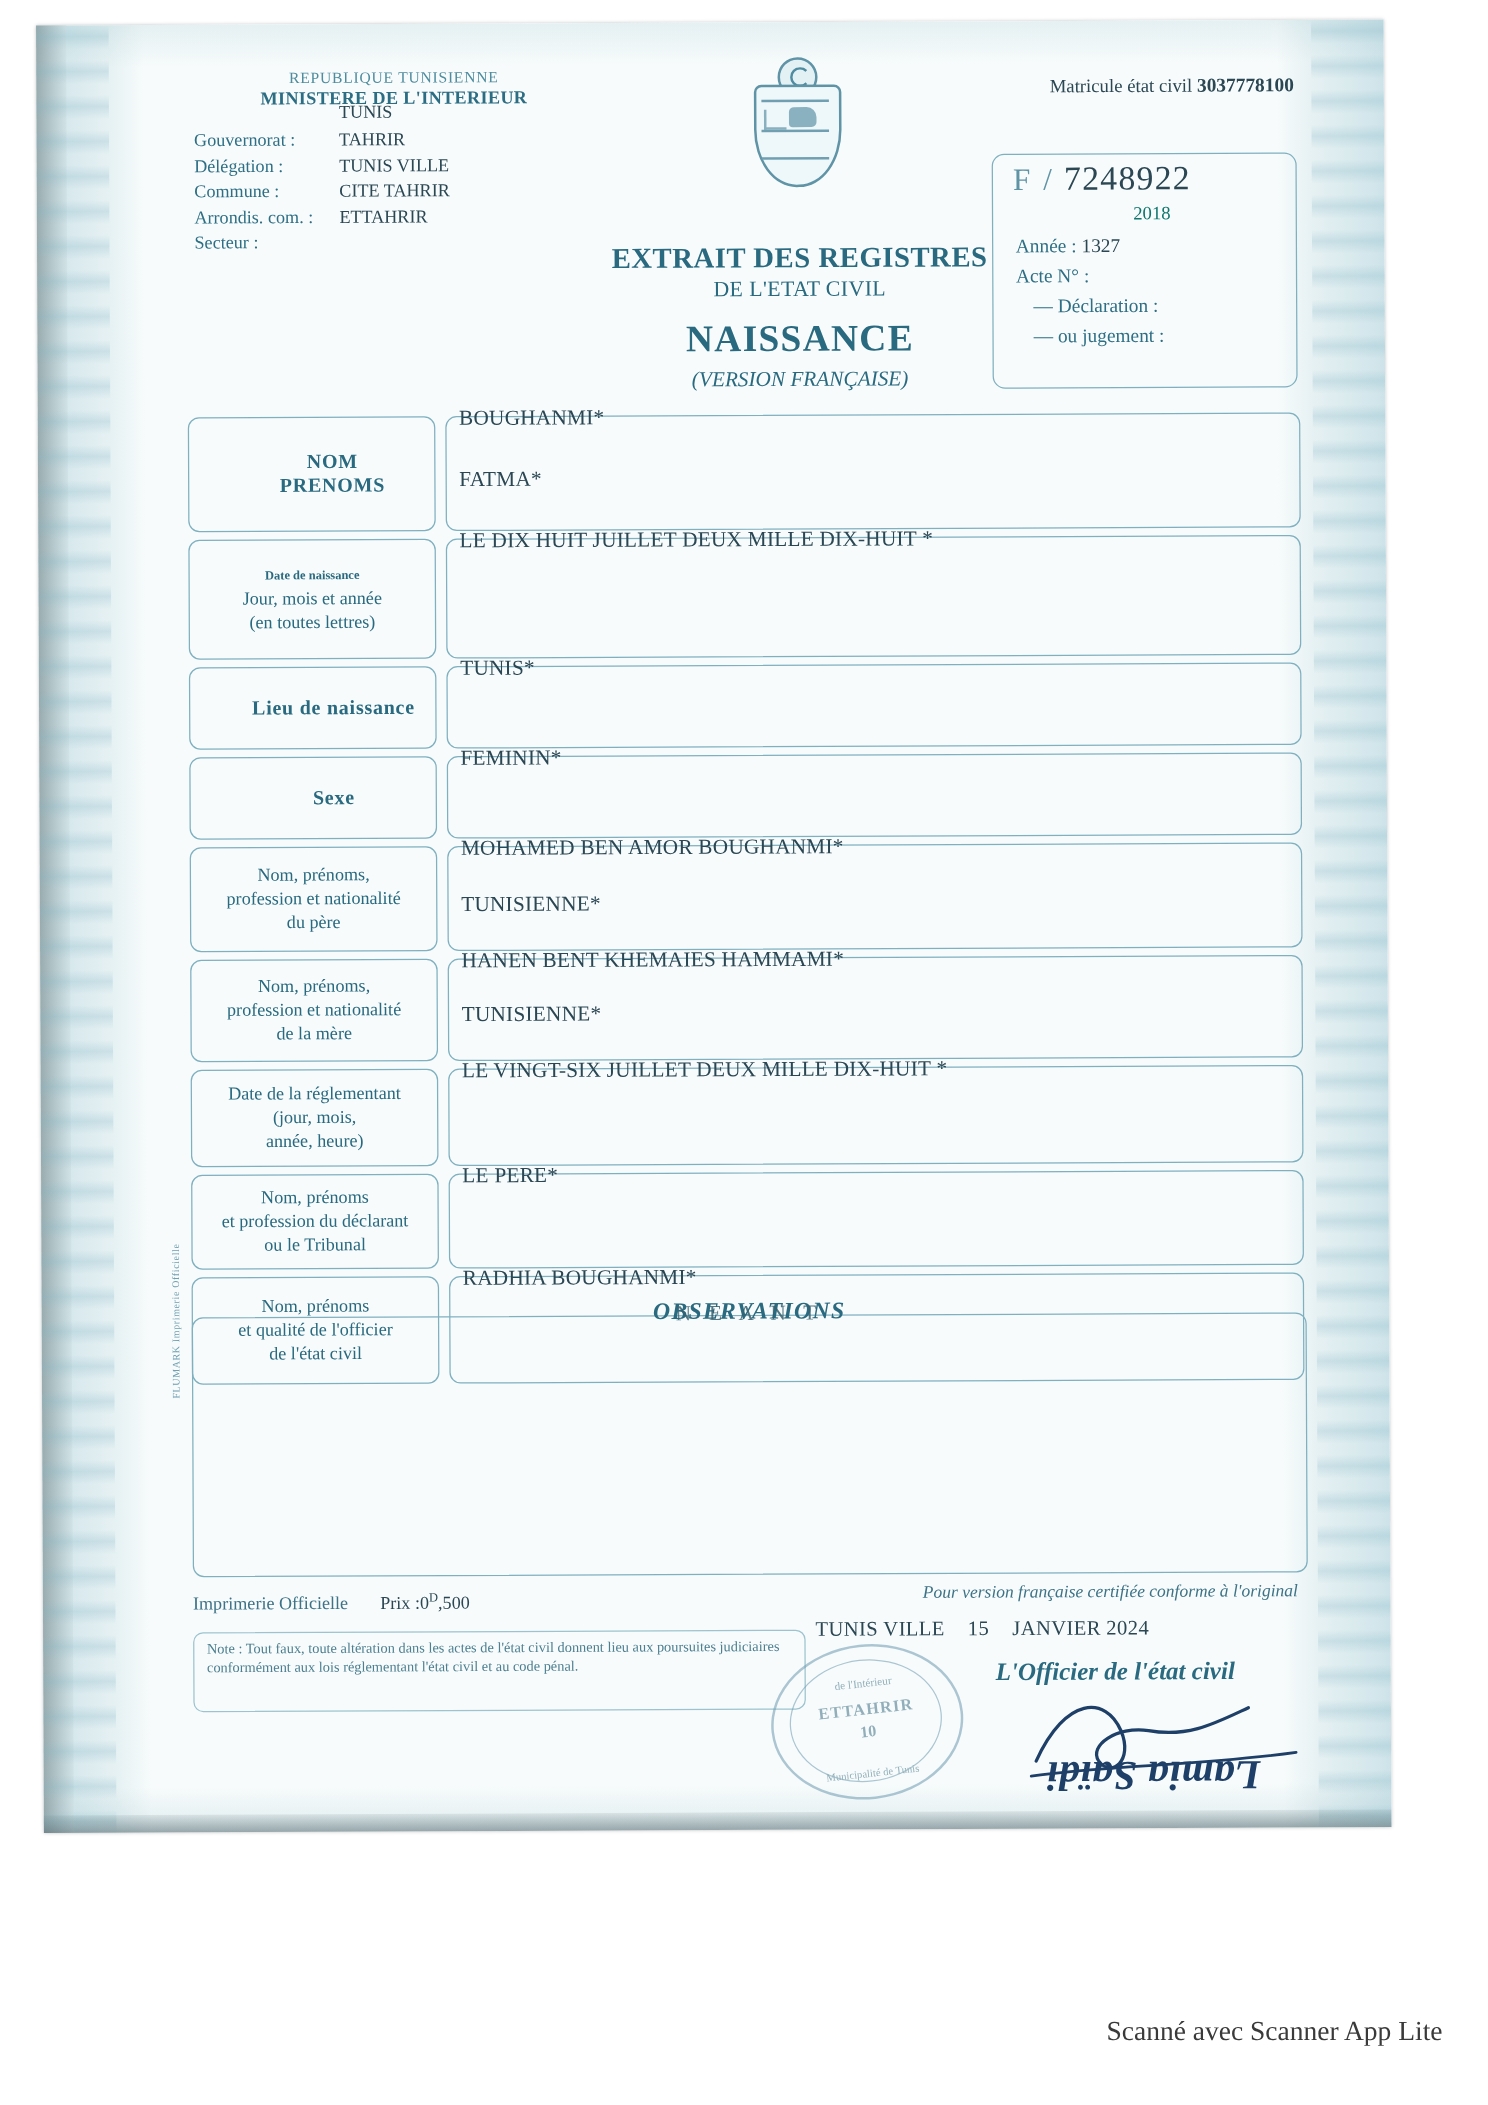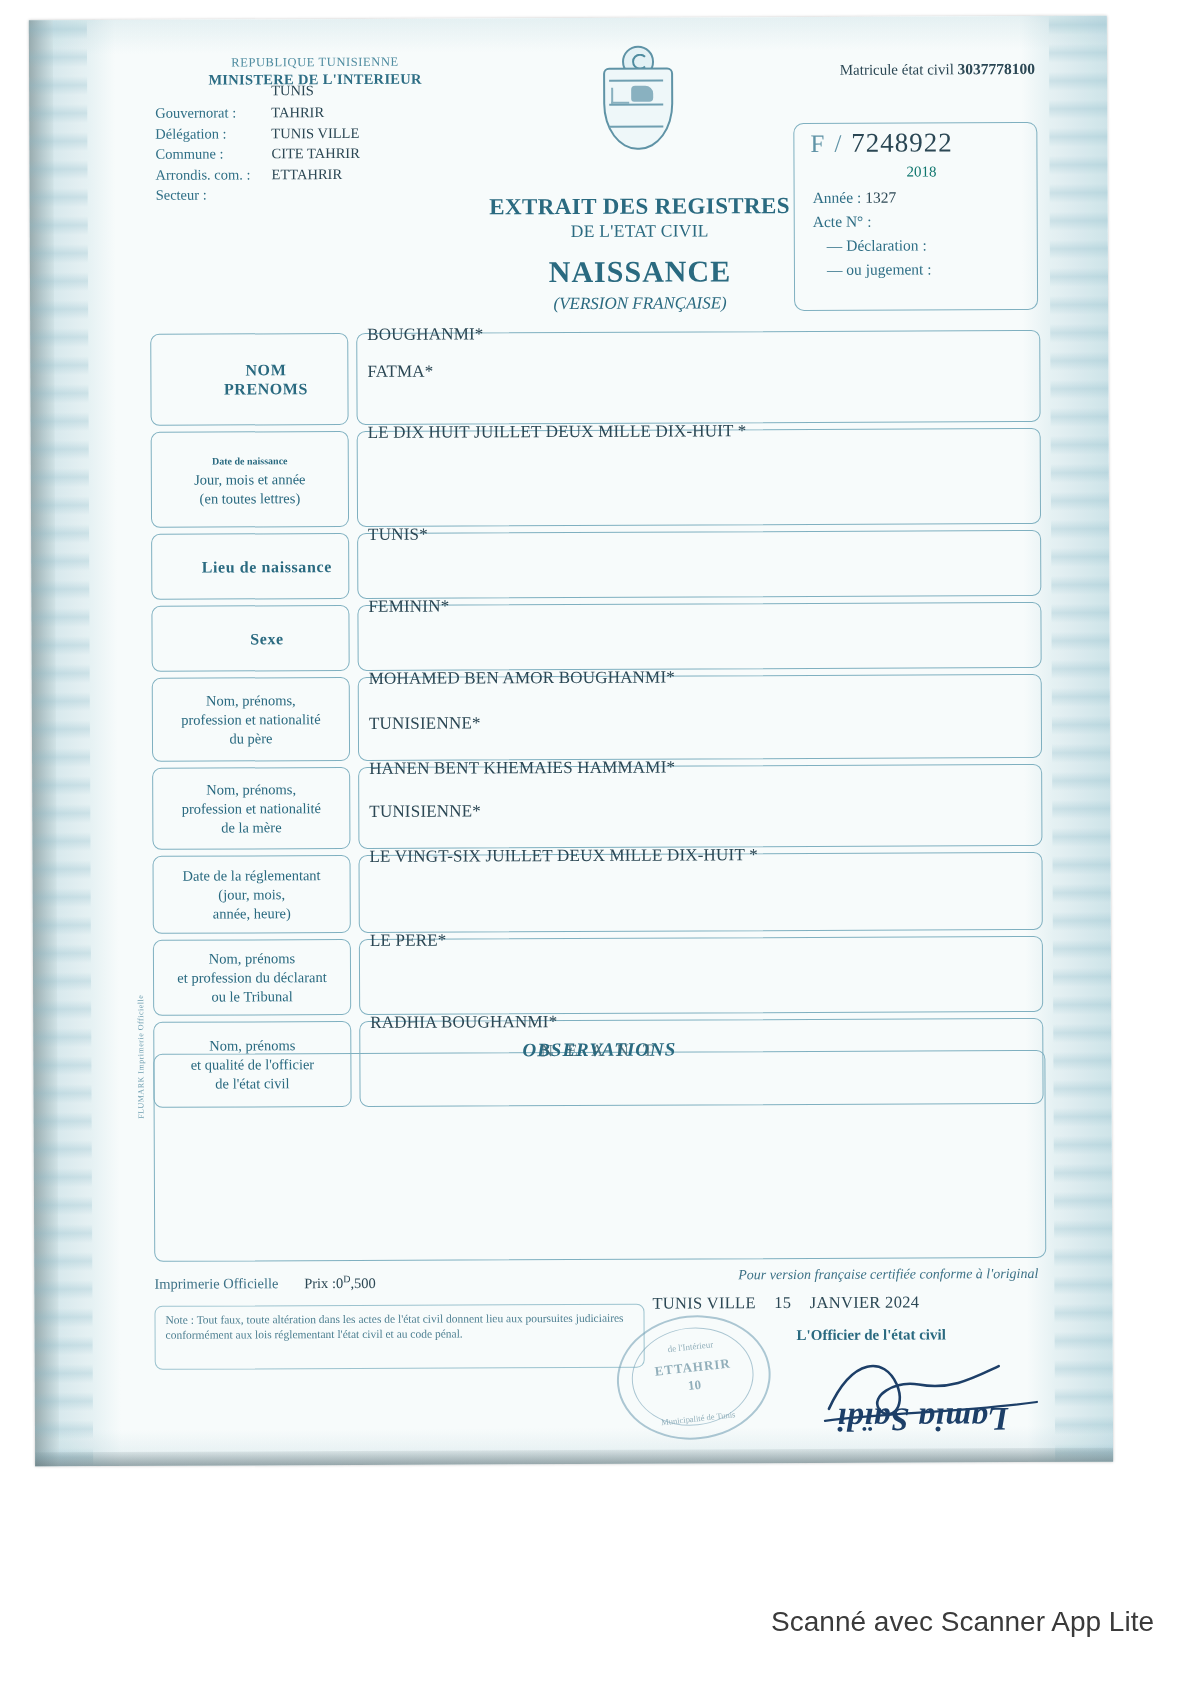--- a/index.html
+++ b/index.html
@@ -299,21 +299,21 @@
   }
   .val-text {
     position: absolute;
     left: 10px;
     font-size: 17px;
     color: #2b4754;
     letter-spacing: .2px;
     white-space: nowrap;
   }
   .val-text.t1 { top: -9px; }
-  .val-text.t2 { top: 28px; }
+  .val-text.t2 { top: 40px; }
   .val-text.single { top: -9px; }
 
   
   .h-name   { height: 92px; }
   .h-date   { height: 96px; }
   .h-lieu   { height: 66px; }
   .h-sexe   { height: 66px; }
   .h-pere   { height: 84px; }
   .h-mere   { height: 82px; }
   .h-decl   { height: 78px; }
@@ -405,21 +405,22 @@
     top: 1258px;
     font-size: 16.5px;
     color: #2b4754;
     letter-spacing: .3px;
   }
   .place-date .day { margin: 0 14px; }
   .officier {
     position: absolute;
     left: 700px;
     top: 1292px;
-    font-size: 15px;
+    font-size: 20px;
+    font-style: italic;
     font-weight: bold;
     color: #2a6a80;
   }
 
   
   .stamp {
     position: absolute;
     left: 520px;
     top: 1280px;
     width: 150px;
@@ -464,22 +465,22 @@
     transform: rotate(180deg);
     letter-spacing: .5px;
     white-space: nowrap;
   }
 
   
   .scan-caption {
     position: absolute;
     right: 36px;
     bottom: 46px;
-    font-family: Liberation Sans, sans-serif;
-    font-size: 28px;
+    font-family: Liberation Serif, serif;
+    font-size: 22px;
     color: #3a3a3a;
   }
 </style>
 </head>
 <body>
 
 <div id="page">
 
   <div class="sheet">
     <div class="dark-strip"></div>

